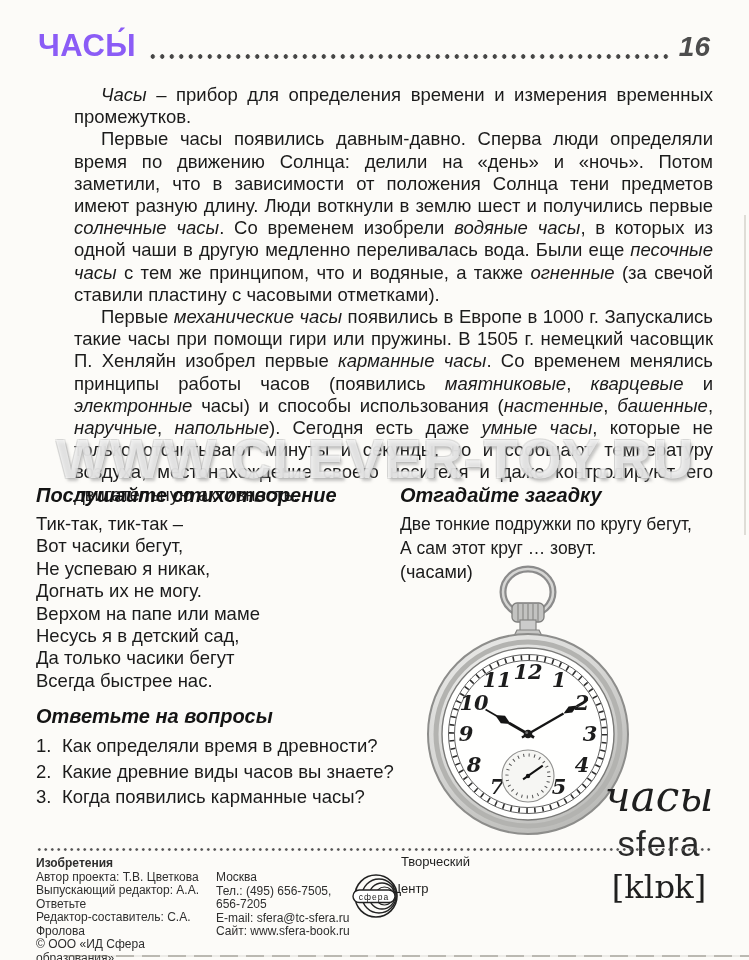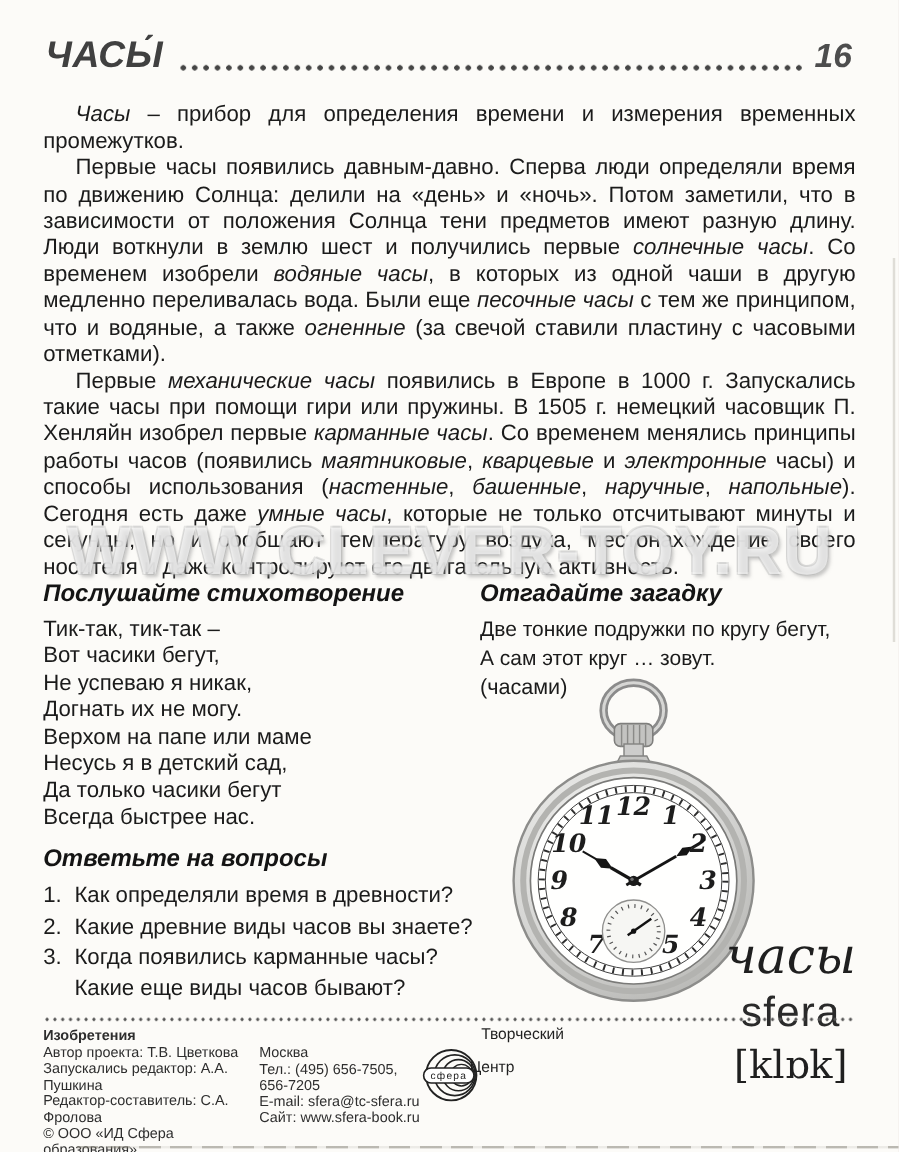--- a/index.html
+++ b/index.html
@@ -5,32 +5,32 @@
   * { margin:0; padding:0; box-sizing:border-box; }
   html,body { background:#e9e7e2; }
   .page {
     position:relative; width:749px; height:960px; margin:0 auto;
     background:#fcfbf8; overflow:hidden;
     font-family:"Liberation Sans", sans-serif; color:#1b1b1b;
   }
   
   .title-row { position:absolute; left:38px; top:28px; width:672px; display:flex; align-items:baseline; }
   .title-row h1 {
-    font-size:31px; font-weight:bold; font-style:italic; color:#404040; letter-spacing:0.5px;
+    font-size:31px; font-weight:bold; color:#8b5cf6; letter-spacing:0.5px;
     white-space:nowrap;
   }
   .leader {
     flex:1; height:5px; margin:0 10px 5px 12px; align-self:flex-end;
     background-image:radial-gradient(circle, #454545 2px, transparent 2.5px);
     background-size:9.5px 5px; background-position:0 50%; background-repeat:repeat-x;
   }
   .pageno { font-size:28px; font-weight:bold; font-style:italic; color:#4d4d4d; }
   
   .article { position:absolute; left:36px; top:84px; width:677px; font-size:18.5px; line-height:22.2px; text-align:justify; }
-  .article p { text-indent:27px; }
+  .article p { text-indent:27px;margin-left:38px; }
   
   .watermark {
     position:absolute; left:20px; top:426px; width:710px; text-align:center; z-index:50;
     font-family:Liberation Sans, sans-serif; font-weight:bold; font-size:56px; letter-spacing:1px;
     color:rgba(255,255,255,0.62); pointer-events:none;
     text-shadow:2px 3px 3px rgba(145,145,145,0.5), -1px -1px 0 rgba(200,200,200,0.45),
                 1px -1px 0 rgba(200,200,200,0.45), -1px 1px 0 rgba(200,200,200,0.45);
   }
   
   h2 { font-size:20px; font-weight:bold; font-style:italic; color:#141414;text-align:center; }
@@ -115,24 +115,20 @@
       <div class="q-line">
         <span class="q-num">2.</span>
         <span>Какие древние виды часов вы знаете?</span>
       </div>
 
       <div class="q-line">
         <span class="q-num">3.</span>
         <span>Когда появились карманные часы?</span>
       </div>
 
-      <div class="q-line">
-        <span class="q-num"></span>
-        <span>Какие еще виды часов бывают?</span>
-      </div>
     </div>
 
   <h2 class="h-riddle">Отгадайте загадку</h2>
   <div class="riddle">
 
   <div class="riddle-line">Две тонкие подружки по кругу бегут,</div>
       <div class="riddle-line">А сам этот круг … зовут.</div>
     </div>
   <div class="riddle-answer">(часами)</div>
 
@@ -212,21 +208,21 @@
     <div class="vocab-ipa">[klɒk]</div>
   </div>
 
   <div class="footer-dots"></div>
 
   <div class="f-col f-col1">
     <div class="f-title">Изобретения</div>
     <div>
 
     <div class="f-line">Автор проекта: Т.В. Цветкова</div>
-        <div class="f-line">Запускались редактор: А.А. Пушкина</div>
+        <div class="f-line">Выпускающий редактор: А.А. Ответьте</div>
         <div class="f-line">Редактор-составитель: С.А. Фролова</div>
         <div class="f-line">© ООО «ИД Сфера образования»</div>
       </div>
   </div>
 
   <div class="f-col f-col2">
 
   <div class="f-line">Москва</div>
       <div class="f-line">Тел.: (495) 656-7505, 656-7205</div>
       <div class="f-line">E-mail: sfera@tc-sfera.ru</div>

